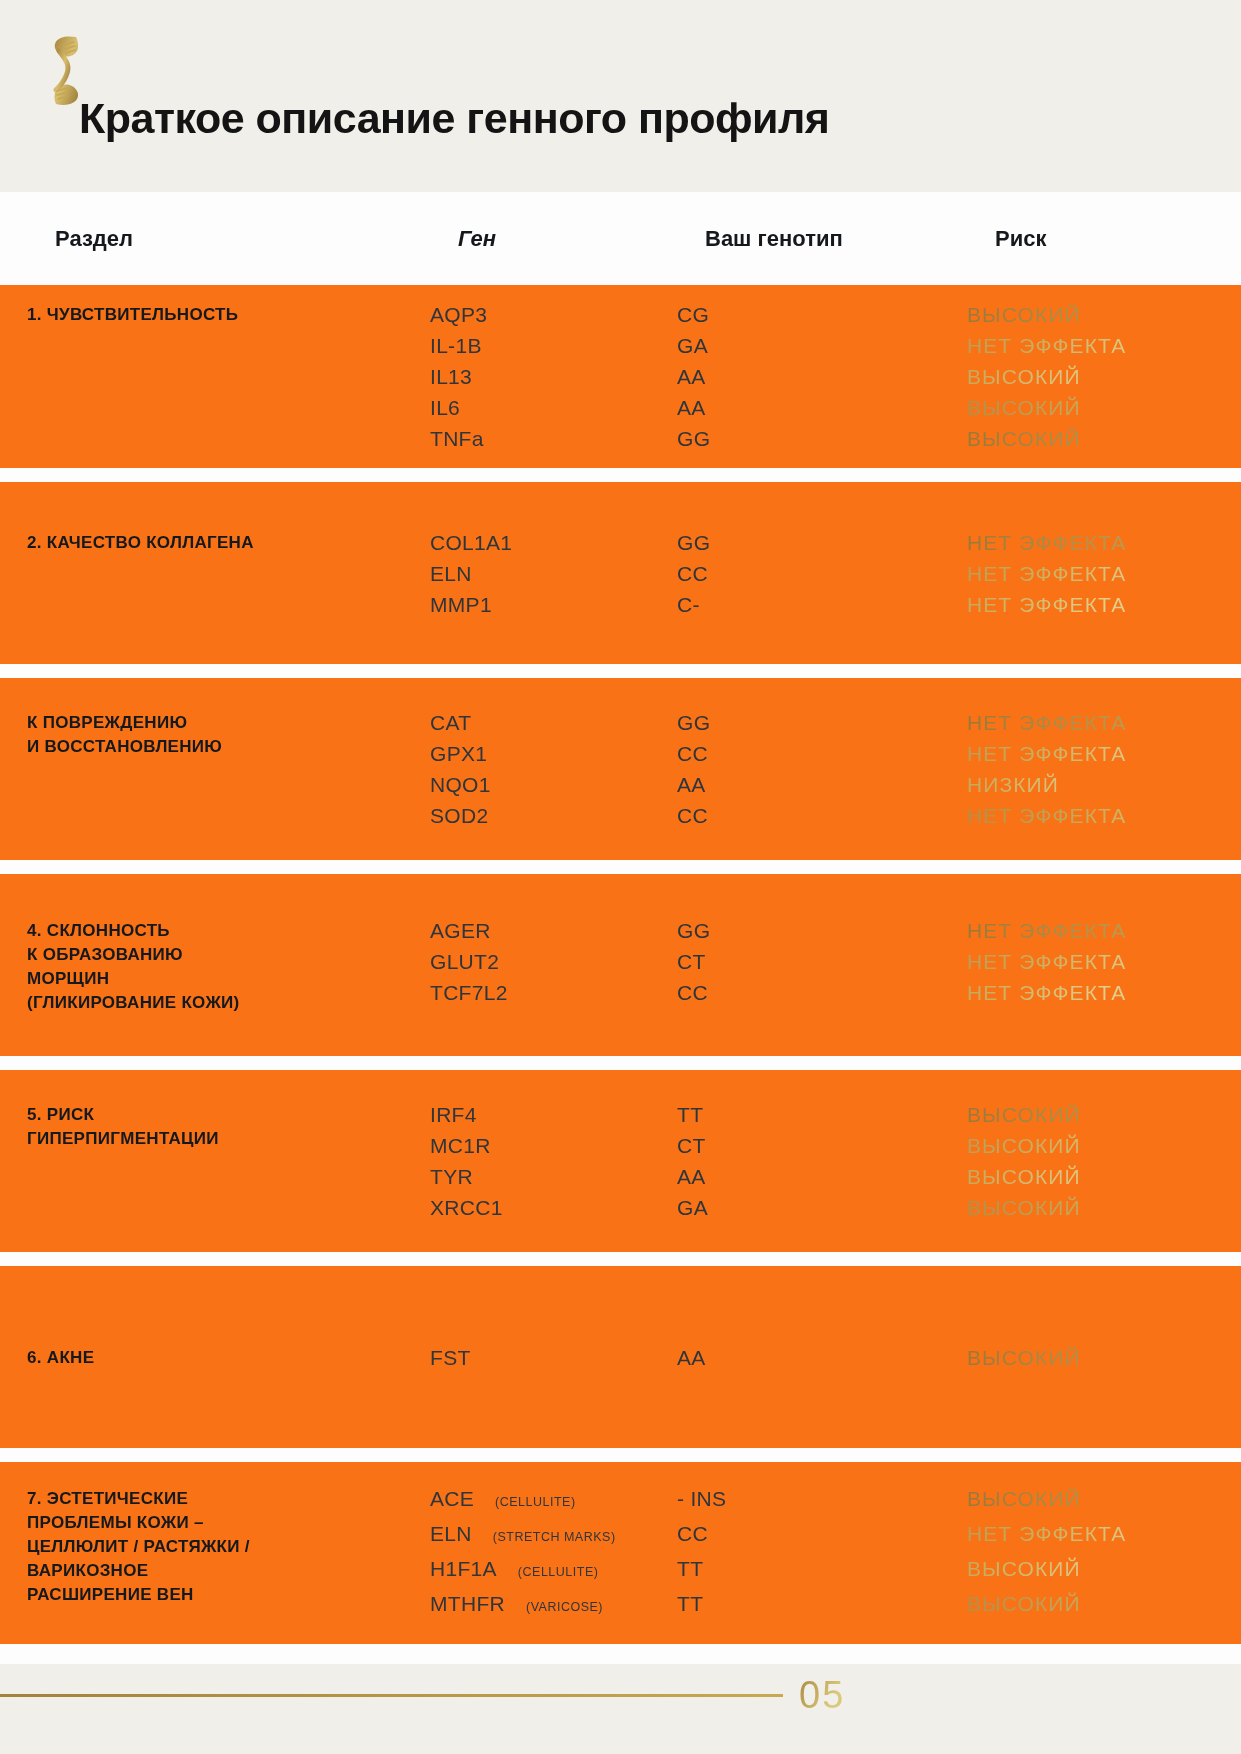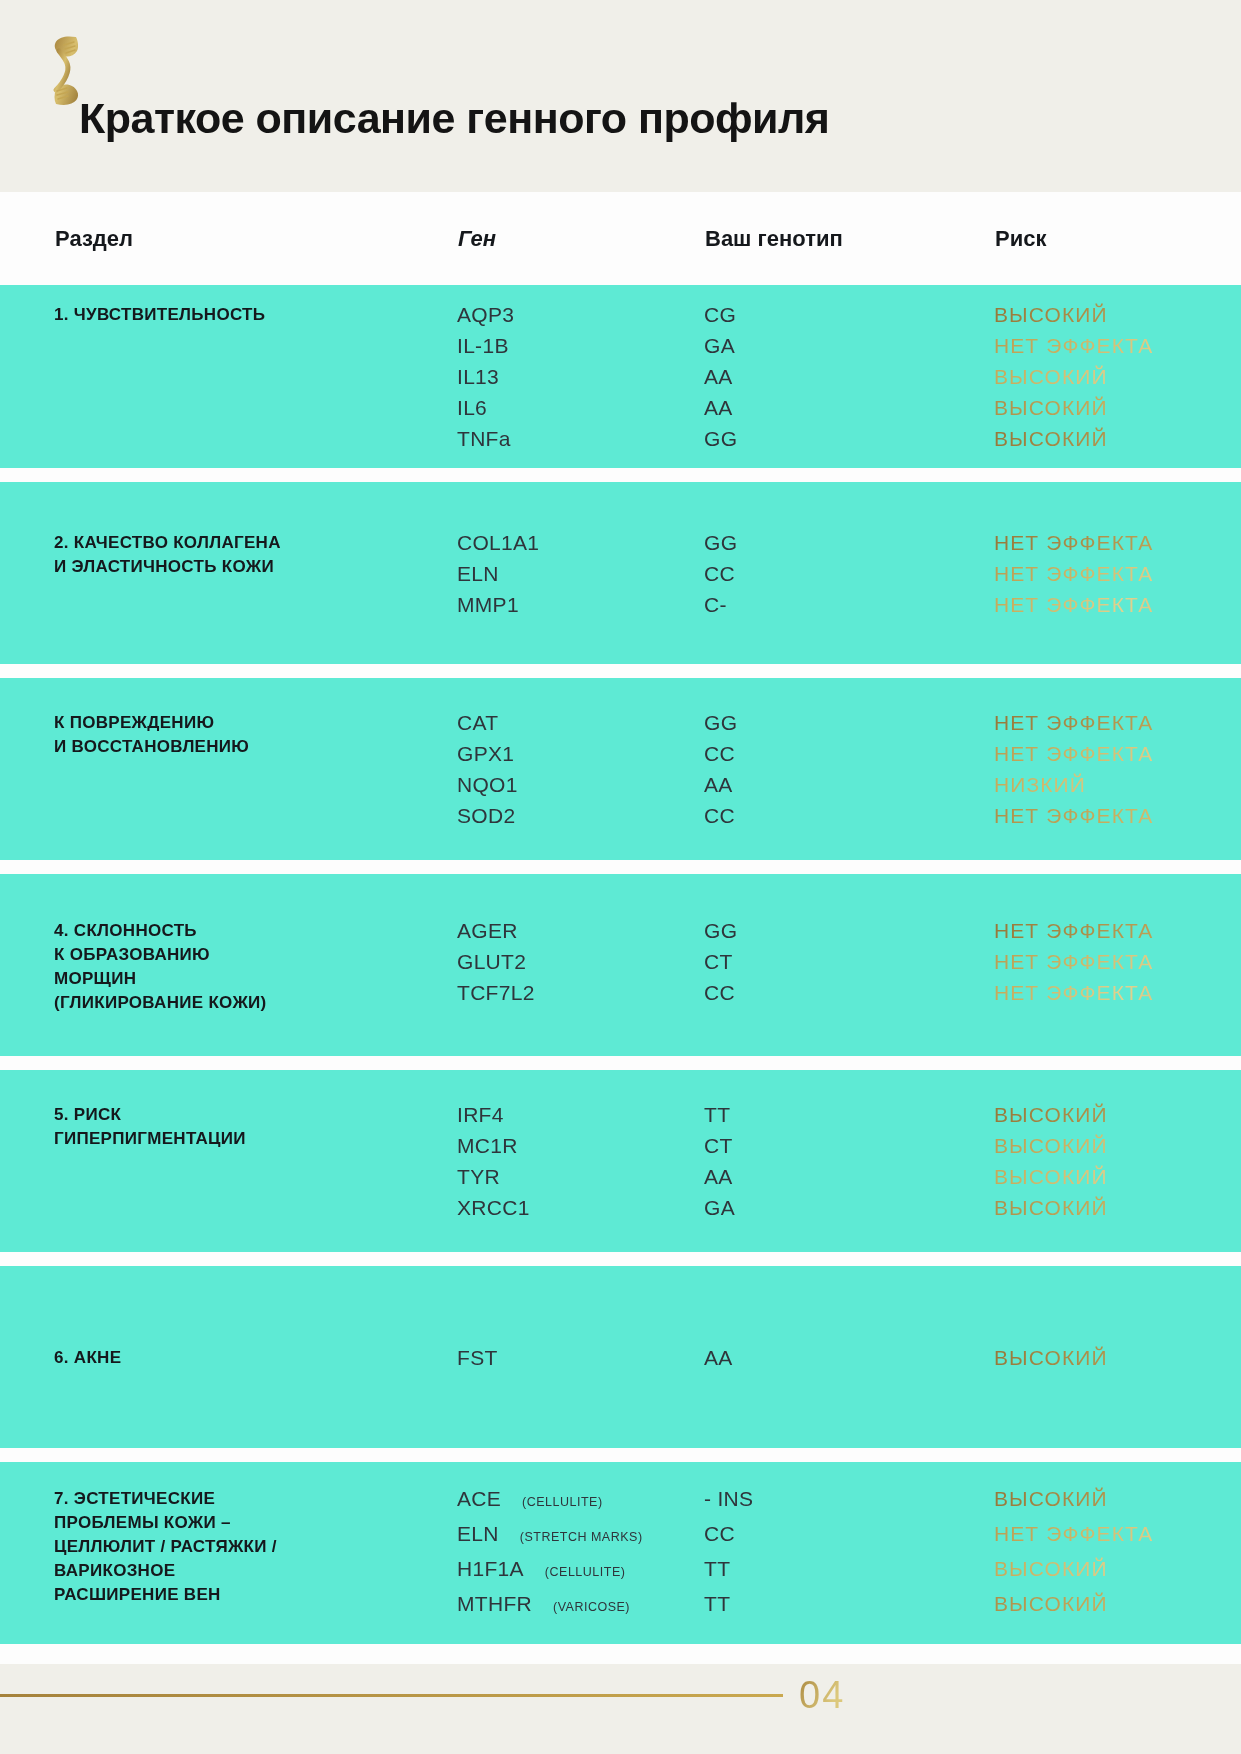--- a/index.html
+++ b/index.html
@@ -35,25 +35,25 @@
     font-size:22px;font-weight:bold;color:#15181c;
   }
   .col-head .c1{width:403px;flex:none;}
   .col-head .c2{width:247px;flex:none;font-style:italic;}
   .col-head .c3{width:290px;flex:none;}
   .col-head .c4{flex:1;}
 
   
   .sections{flex:none;}
   .section{
-    background:#5eead4;
+    background:#f97316;
     min-height:182px;
     margin-bottom:14px;
     display:flex;align-items:center;
-    padding:14px 0 14px 54px;box-sizing:border-box;
+    padding:14px 0 14px 27px;box-sizing:border-box;
   }
   .section-content{display:flex;align-items:flex-start;width:100%;}
   .sec-title{
     width:403px;flex:none;
     font-size:17px;font-weight:bold;color:#15181c;
     line-height:24px;letter-spacing:0.3px;
     padding-top:4px;box-sizing:border-box;
     padding-right:30px;
   }
   .rows{flex:1;}
@@ -167,21 +167,20 @@
               <div class="genotype">GG</div>
               <div class="risk">ВЫСОКИЙ</div>
             </div>
           </div>
         </div>
       </section>
       <section class="section">
         <div class="section-content">
           <div class="sec-title">
             <div>2. КАЧЕСТВО КОЛЛАГЕНА</div>
-            <div>И ЭЛАСТИЧНОСТЬ КОЖИ</div>
           </div>
           <div class="rows">
             <div class="row">
               <div class="gene"><span>COL1A1</span></div>
               <div class="genotype">GG</div>
               <div class="risk">НЕТ ЭФФЕКТА</div>
             </div>
             <div class="row">
               <div class="gene"><span>ELN</span></div>
               <div class="genotype">CC</div>
@@ -327,17 +326,17 @@
               <div class="risk">ВЫСОКИЙ</div>
             </div>
           </div>
         </div>
       </section>
     </main>
 
   <footer class="footer">
     <div class="footer-row">
       <div class="gold-rule"></div>
-      <div class="page-number">04</div>
+      <div class="page-number">05</div>
     </div>
   </footer>
 
 </div>
 
 </body></html>

